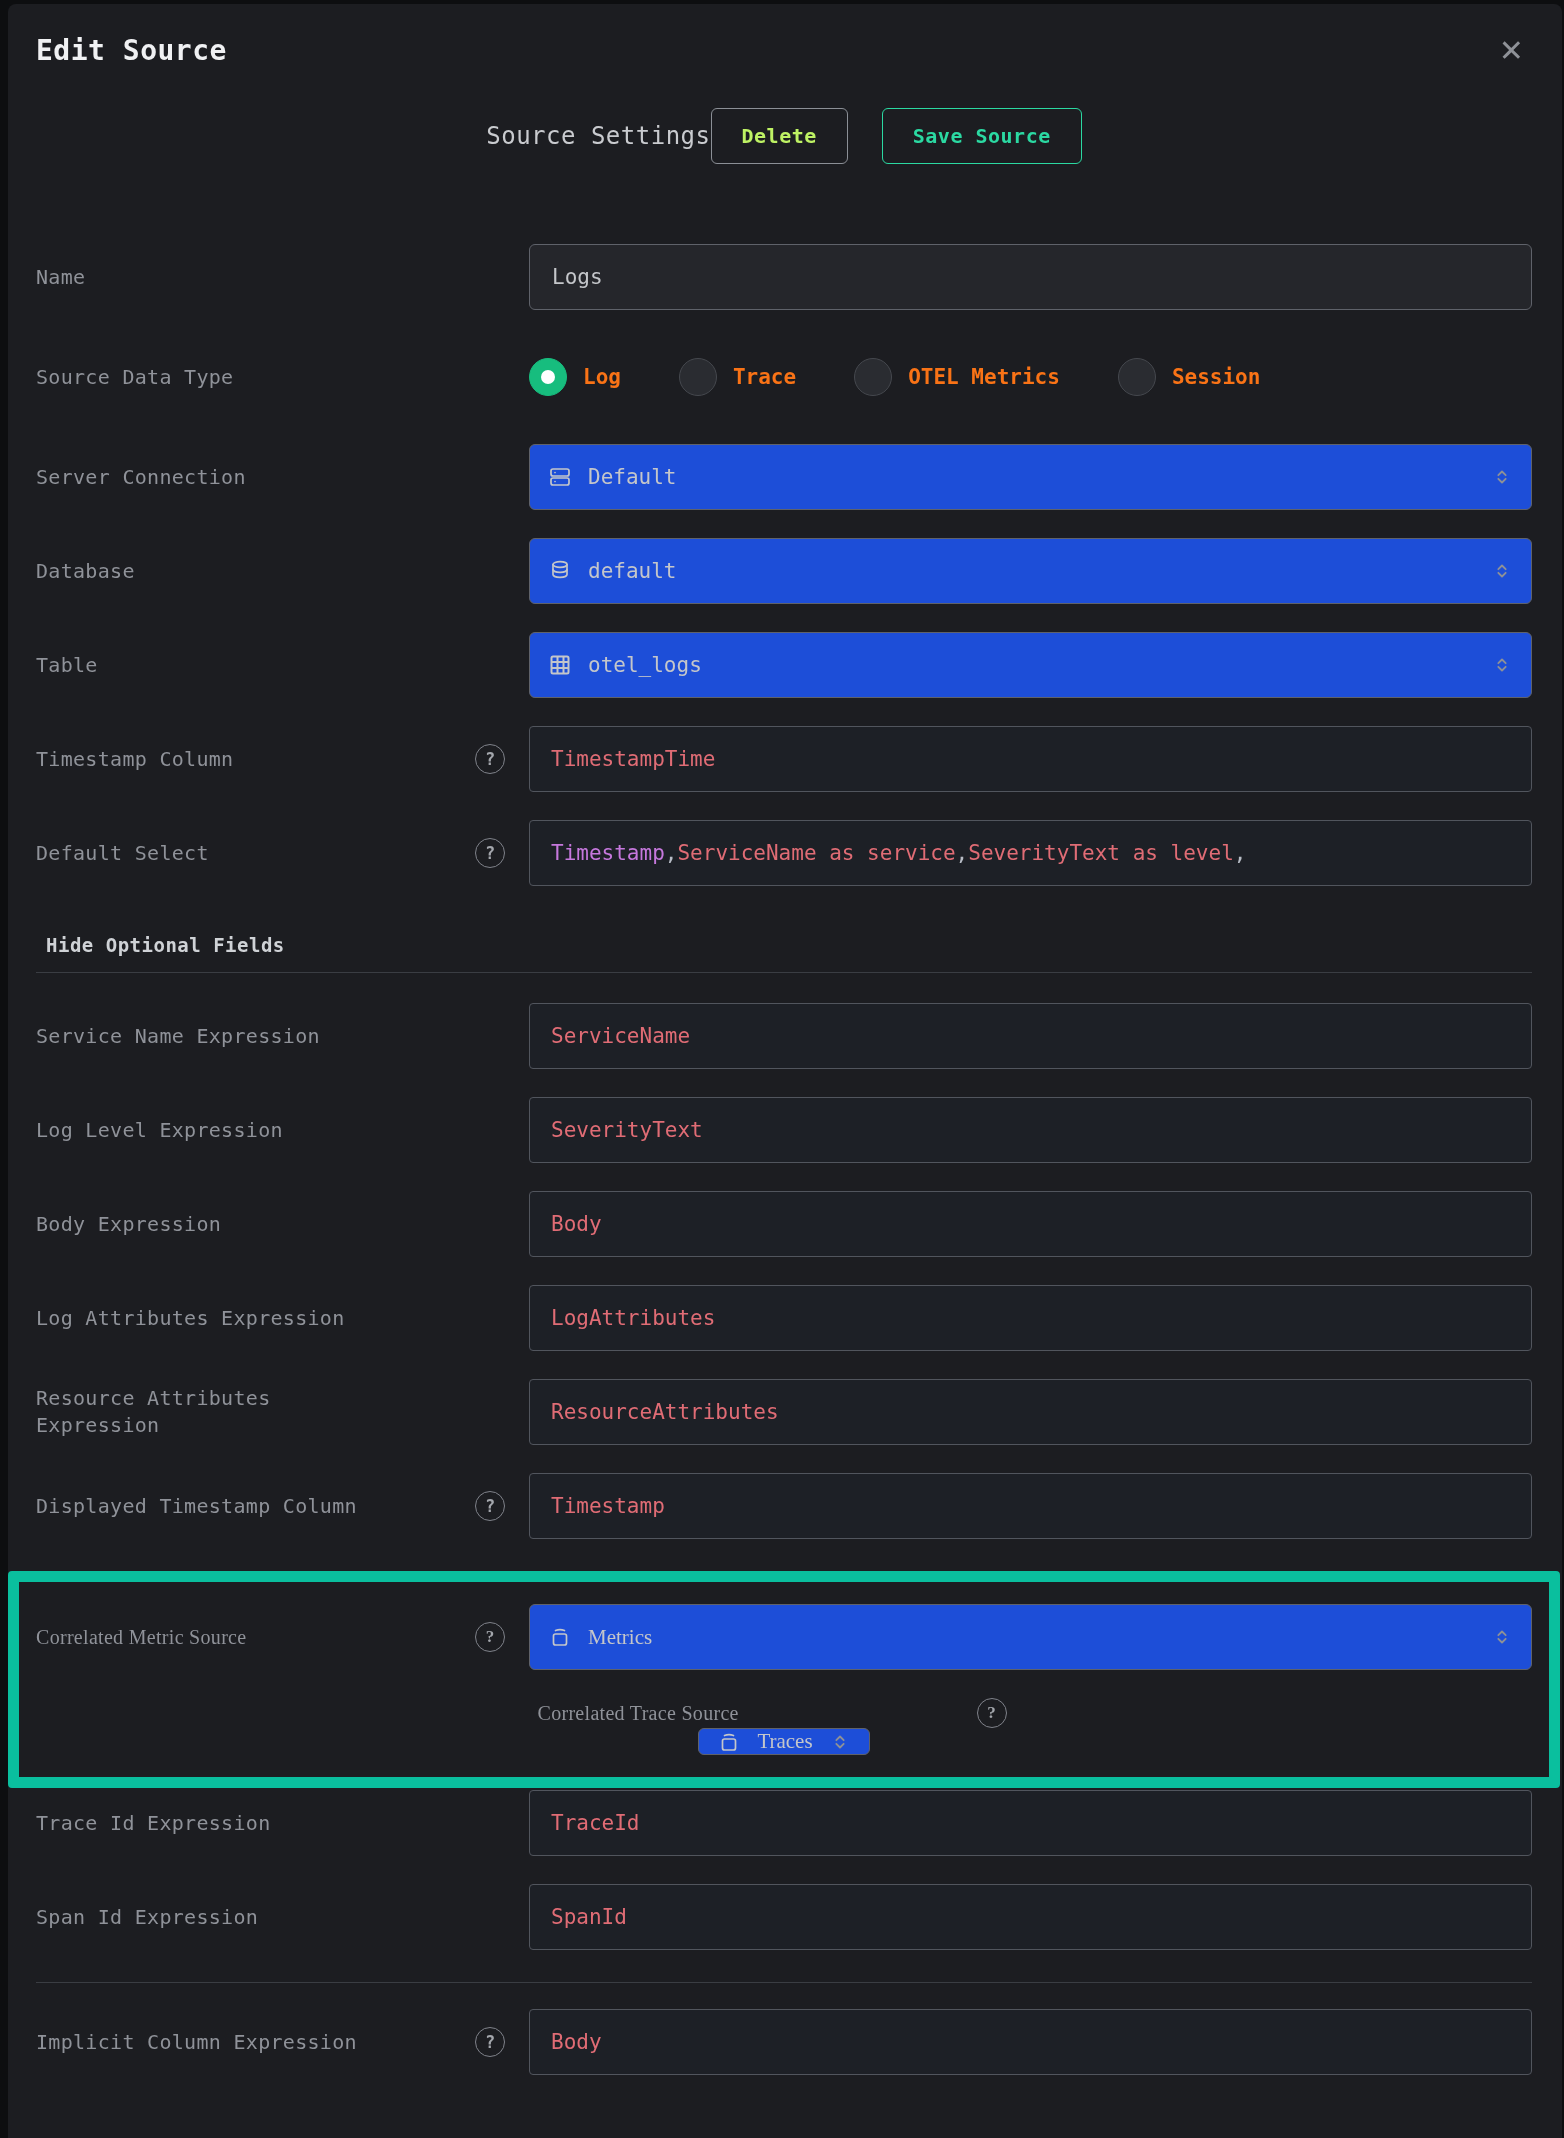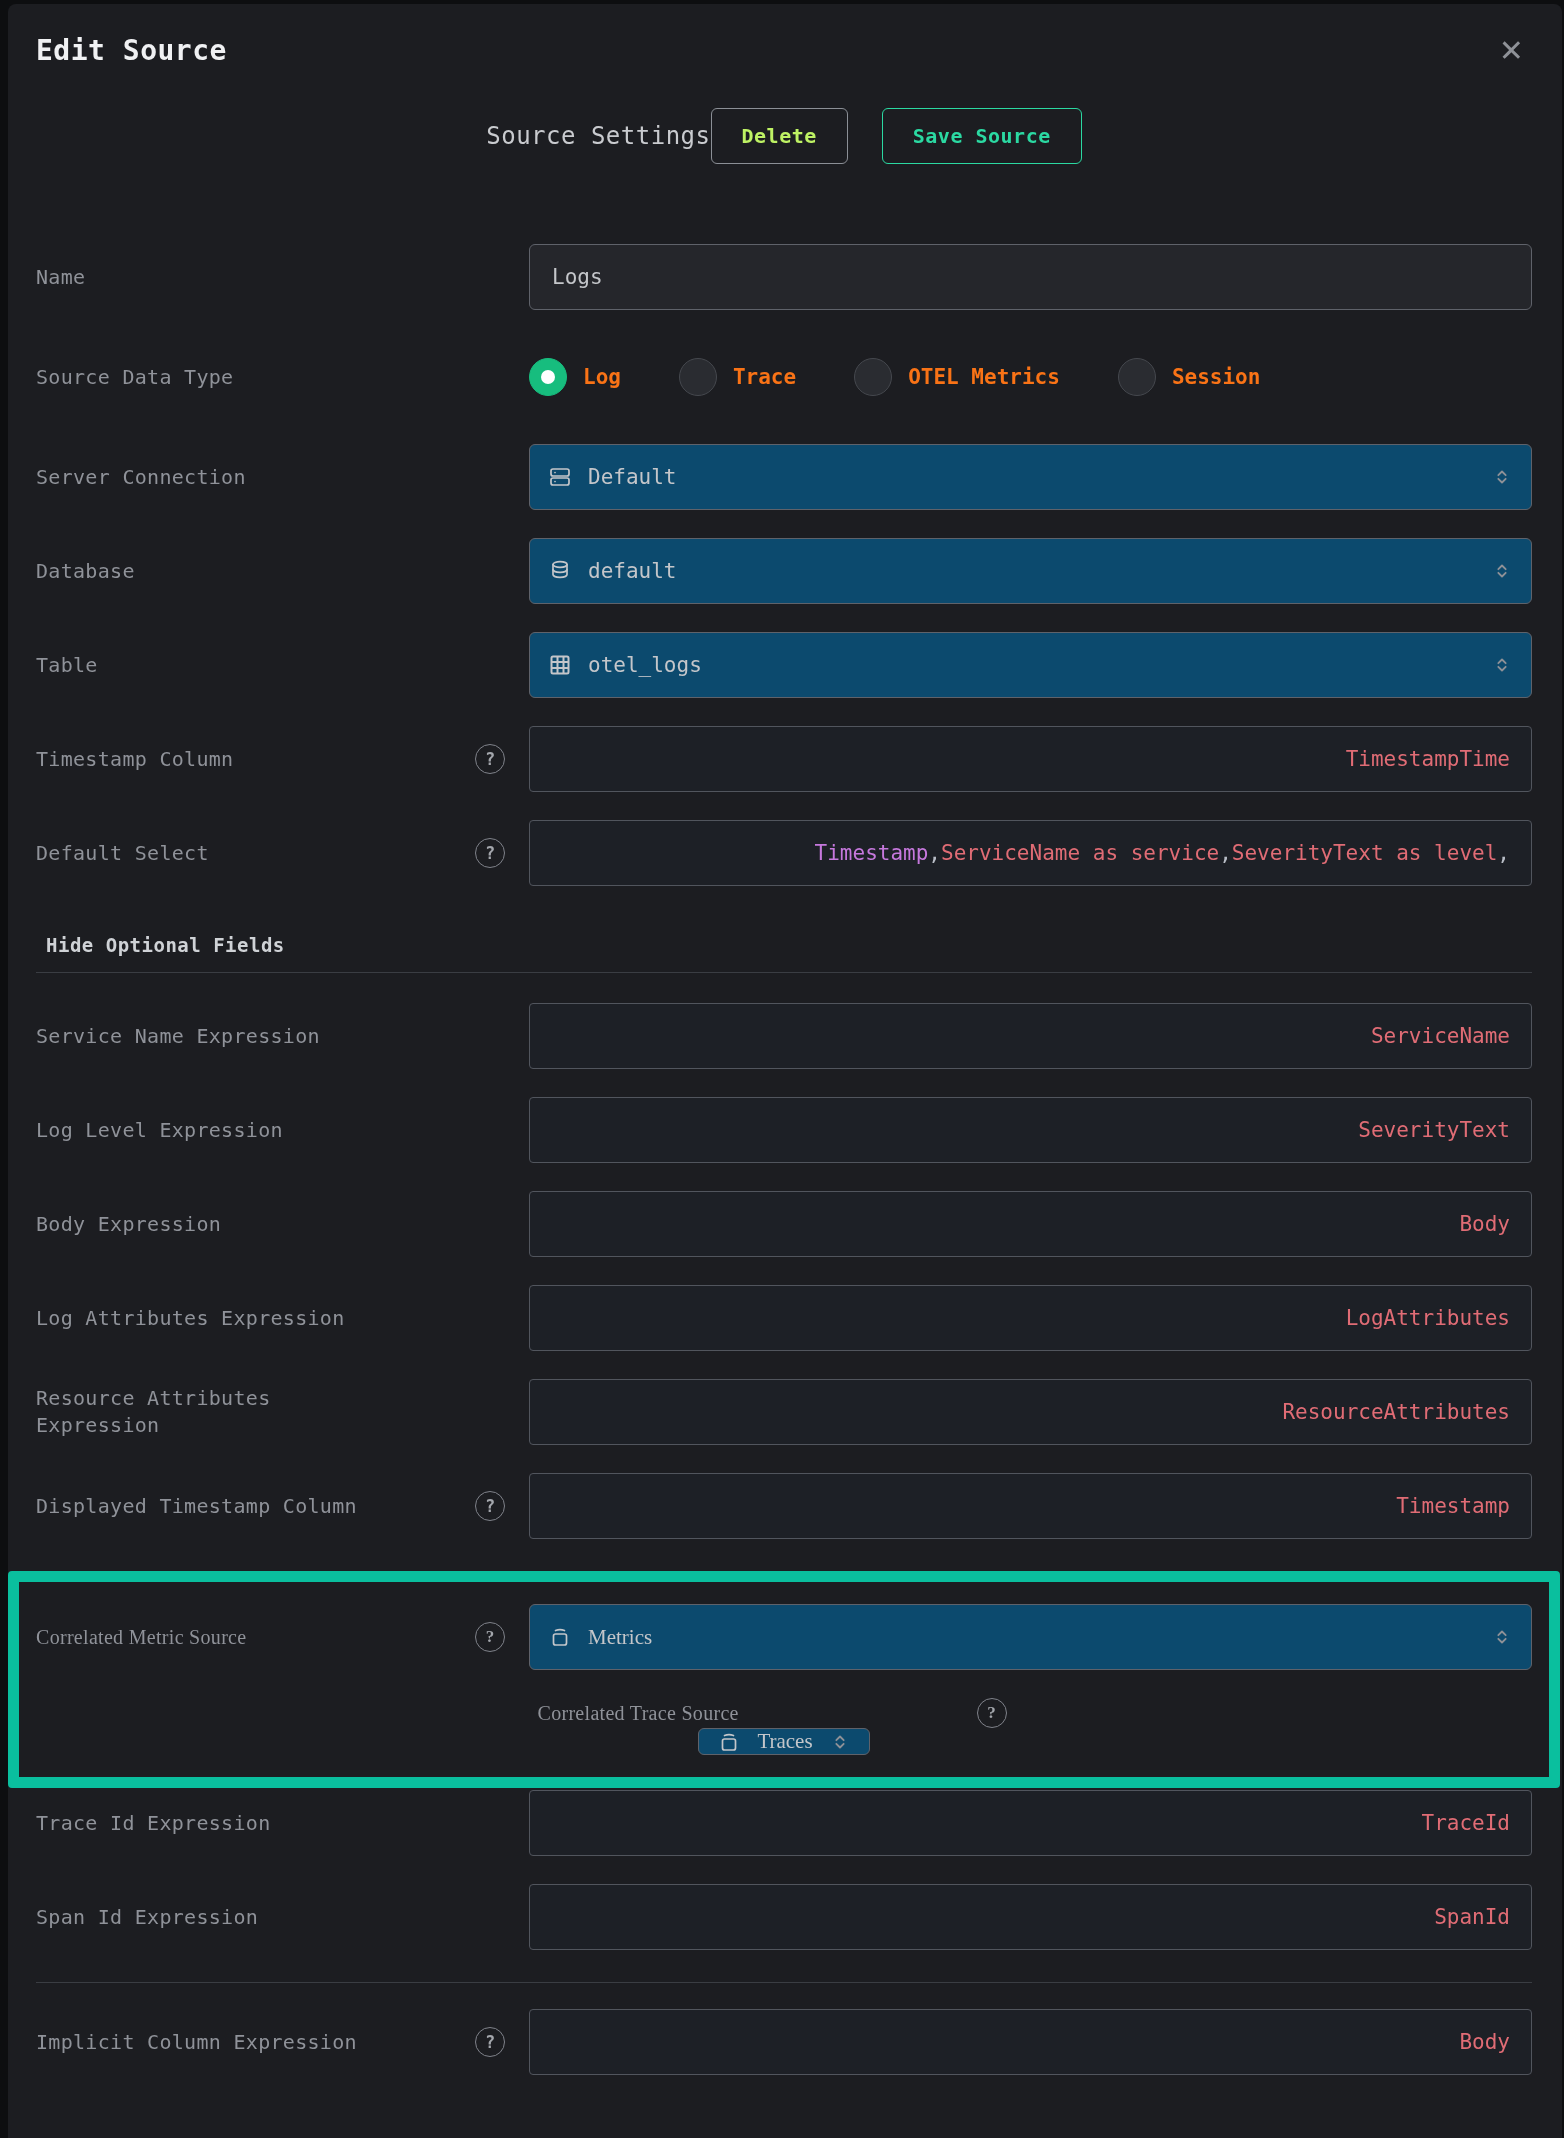--- a/index.html
+++ b/index.html
@@ -28,23 +28,23 @@
   .row { display:flex; align-items:center; margin-bottom:28px; }
   .label-col { width:493px; flex:none; display:flex; align-items:center; justify-content:space-between; padding-right:24px; }
   .label { font-size:20px; color:#8F9299; letter-spacing:0.3px; }
   .label.narrow { max-width:260px; line-height:1.35; }
   .help { width:30px; height:30px; flex:none; border:1.5px solid #7F828A; border-radius:50%;
           display:flex; align-items:center; justify-content:center;
           color:#A3A6AC; font-size:17px; font-weight:bold; cursor:pointer; }
 
   .control { flex:1; height:66px; display:flex; align-items:center; border-radius:6px; }
   .input  { background:#25262B; border:1px solid #5F626A; padding:0 22px; color:#C4C6CA; font-size:21px; }
-  .select { background:#0c4a6e; border:1px solid #5F626A; padding:0 18px; gap:16px; color:#C4C6CA; font-size:21px; cursor:pointer; }
+  .select { background:#1d4ed8; border:1px solid #5F626A; padding:0 18px; gap:16px; color:#C4C6CA; font-size:21px; cursor:pointer; }
   .select .chev { margin-left:auto; }
-  .editor { background:#1D2026; border:1px solid #51555D; border-radius:4px; padding:0 21px; font-size:21px; color:#E06C75; white-space:nowrap; overflow:hidden;justify-content:flex-end; }
+  .editor { background:#1D2026; border:1px solid #51555D; border-radius:4px; padding:0 21px; font-size:21px; color:#E06C75; white-space:nowrap; overflow:hidden; }
   .tok-red    { color:#E06C75; }
   .tok-purple { color:#C678DD; }
   .tok-plain  { color:#B8BDC6; }
 
   
   .radio-row { margin:48px 0; }
   .radio-group { display:flex; align-items:center; gap:58px; }
   .radio-opt { display:flex; align-items:center; gap:16px; cursor:pointer; }
   .radio { width:38px; height:38px; border-radius:50%; flex:none;
            background:#2A2C31; border:1px solid #45484E;

